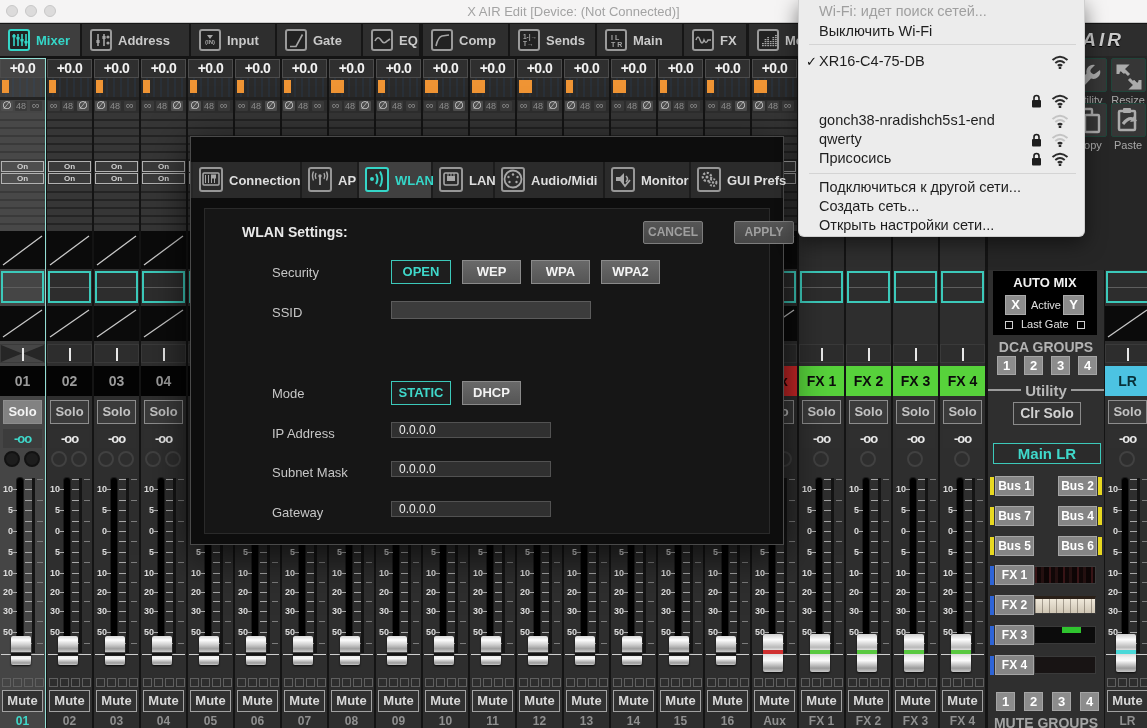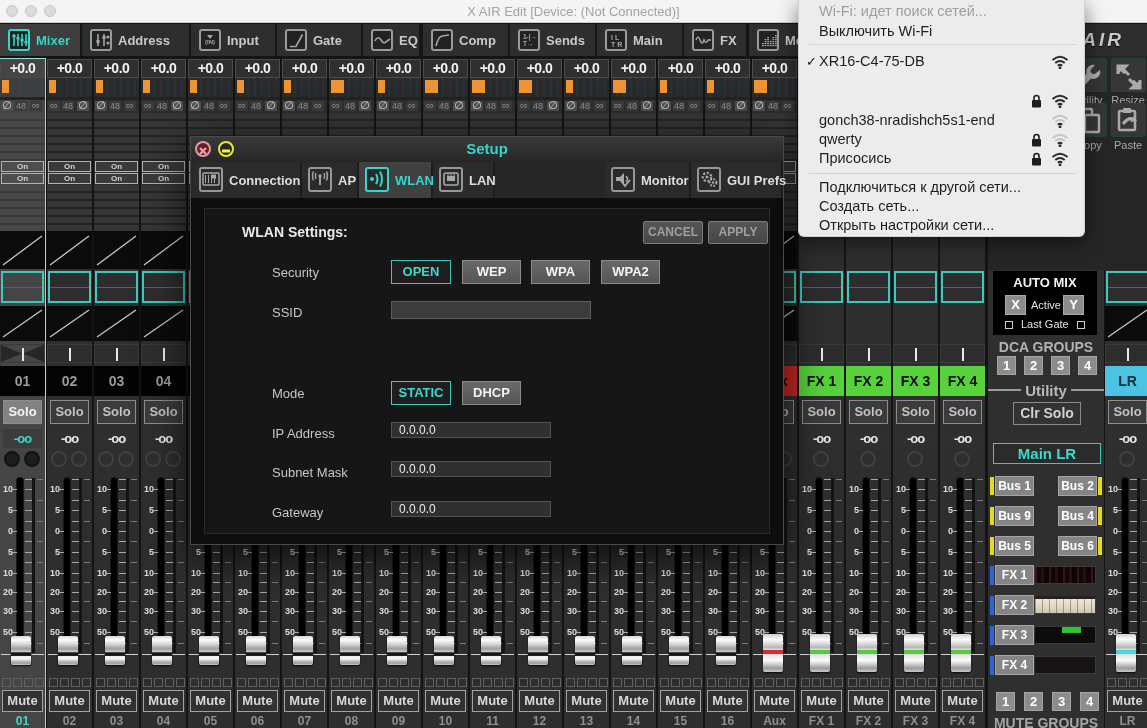--- a/index.html
+++ b/index.html
@@ -2296,21 +2296,21 @@
       <div class="ab selline" style="left:0;width:33px"></div>
       <div class="ab selline" style="left:83px;width:33px"></div>
       <div class="ab hdr" style="left:0;top:323px;font-size:15px;color:#b9b9b9">Utility</div>
       <div class="ab clrsolo">Clr Solo</div>
       <div class="ab mainlr">Main LR</div>
       <div class="ab ybar" style="left:2px;top:418px"></div>
       <div class="ab busb" style="left:7px;top:417px">Bus 1</div>
       <div class="ab busb" style="left:70px;top:417px">Bus 2</div>
       <div class="ab ybar" style="left:110px;top:418px"></div>
       <div class="ab ybar" style="left:2px;top:448px"></div>
-      <div class="ab busb" style="left:7px;top:447px">Bus 9</div>
+      <div class="ab busb" style="left:7px;top:447px">Bus 7</div>
       <div class="ab busb" style="left:70px;top:447px">Bus 4</div>
       <div class="ab ybar" style="left:110px;top:448px"></div>
       <div class="ab ybar" style="left:2px;top:478px"></div>
       <div class="ab busb" style="left:7px;top:477px">Bus 5</div>
       <div class="ab busb" style="left:70px;top:477px">Bus 6</div>
       <div class="ab ybar" style="left:110px;top:478px"></div>
       <div class="ab bbar" style="left:2px;top:507px"></div>
       <div class="ab busb" style="left:7px;top:506px">FX 1</div>
       <div class="ab fxdisp" style="top:507px;background:#150b0b;background-image:repeating-linear-gradient(90deg,#381416 0 2px,#100707 2px 6px,#241010 6px 9px,#0d0505 9px 14px);"></div>
       <div class="ab bbar" style="left:2px;top:537px"></div>
@@ -2357,29 +2357,20 @@
     <div class="ab pbtn" style="left:1111px;top:103px">
       <svg class="ab" style="left:1px;top:2px" width="28" height="28" viewBox="0 0 28 28">
         <rect x="6" y="5" width="16" height="19" rx="1" fill="none" stroke="#ababab" stroke-width="2.5"></rect>
         <rect x="10" y="2" width="8" height="5" rx="1" fill="#ababab"></rect>
         <path d="M10 18 Q16 10 22 14" fill="none" stroke="#ababab" stroke-width="3"></path>
         <path d="M24 15 L17 16 L21 10 Z" fill="#ababab"></path>
       </svg>
     </div>
     <div class="ab pbl" style="left:1108px;top:139px">Paste</div>
     <div class="ab" id="dlg">
-      <div class="ab" id="dtitle">
-        <div class="ab wbtn" style="left:4px;background:#5c2329;border:2px solid #e39aa2;"><svg width="12" height="12" viewBox="0 0 12 12">
-            <path d="M3 3 L9 9 M9 3 L3 9" stroke="#ef9ba3" stroke-width="2.4"></path>
-          </svg></div>
-        <div class="ab wbtn" style="left:27px;background:#2a2a18;border:2px solid #e8e838;"><svg width="12" height="12" viewBox="0 0 12 12">
-            <rect x="2" y="4.5" width="8" height="3" fill="#f0f060"></rect>
-          </svg></div>
-        <span>Setup</span>
-      </div>
       <div class="ab" id="dtabs">
         <div class="ab dtab" style="left:2px;width:109px">
           <div class="ab dico" style="left:6px">
             <svg class="ab" style="left:0px;top:0px" width="20" height="20" viewBox="0 0 20 20">
               <rect x="2" y="4" width="16" height="12" rx="1" fill="none" stroke="#a8a8a8" stroke-width="1.5"></rect>
               <line x1="4.5" y1="6" x2="4.5" y2="14" stroke="#a8a8a8" stroke-width="1"></line>
               <line x1="7.5" y1="6" x2="7.5" y2="14" stroke="#a8a8a8" stroke-width="1"></line>
               <line x1="10.5" y1="6" x2="10.5" y2="14" stroke="#a8a8a8" stroke-width="1"></line>
               <line x1="13.5" y1="6" x2="13.5" y2="14" stroke="#a8a8a8" stroke-width="1"></line>
               <rect x="10" y="5.5" width="5" height="4" fill="#a8a8a8"></rect>
@@ -2415,20 +2406,33 @@
             <svg class="ab" style="left:0px;top:0px" width="20" height="20" viewBox="0 0 20 20">
               <rect x="3" y="4" width="14" height="12" rx="1.5" fill="none" stroke="#a8a8a8" stroke-width="1.6"></rect>
               <rect x="6" y="7" width="8" height="5" fill="#a8a8a8"></rect>
               <line x1="7" y1="7" x2="7" y2="4" stroke="#a8a8a8" stroke-width="1"></line>
               <line x1="10" y1="7" x2="10" y2="4" stroke="#a8a8a8" stroke-width="1"></line>
               <line x1="13" y1="7" x2="13" y2="4" stroke="#a8a8a8" stroke-width="1"></line>
             </svg>
           </div>
           <span class="ab dlbl" style="left:36px">LAN</span>
         </div>
+        <div class="ab dtab" style="left:304px;width:110px">
+          <div class="ab dico" style="left:6px">
+            <svg class="ab" style="left:0px;top:0px" width="20" height="20" viewBox="0 0 20 20">
+              <circle cx="10" cy="10" r="8.5" fill="none" stroke="#a8a8a8" stroke-width="1.8"></circle>
+              <circle cx="5.5" cy="8" r="1.2" fill="#a8a8a8"></circle>
+              <circle cx="14.5" cy="8" r="1.2" fill="#a8a8a8"></circle>
+              <circle cx="6.5" cy="13" r="1.2" fill="#a8a8a8"></circle>
+              <circle cx="13.5" cy="13" r="1.2" fill="#a8a8a8"></circle>
+              <circle cx="10" cy="5.5" r="1.2" fill="#a8a8a8"></circle>
+            </svg>
+          </div>
+          <span class="ab dlbl" style="left:36px">Audio/Midi</span>
+        </div>
         <div class="ab dtab" style="left:414px;width:86px">
           <div class="ab dico" style="left:6px">
             <svg class="ab" style="left:0px;top:0px" width="20" height="20" viewBox="0 0 20 20">
               <path d="M3 8 L7 8 L11 4 L11 16 L7 12 L3 12 Z" fill="#a8a8a8"></path>
               <path d="M13 7 Q16 10 13 13" fill="none" stroke="#a8a8a8" stroke-width="1.6"></path>
               <path d="M9 13 L12 17 L17 11" fill="none" stroke="#a8a8a8" stroke-width="1.8"></path>
             </svg>
           </div>
           <span class="ab dlbl" style="left:36px">Monitor</span>
         </div>
@@ -2440,21 +2444,21 @@
               <circle cx="14" cy="13.5" r="3.4" fill="none" stroke="#a8a8a8" stroke-width="2" stroke-dasharray="1.8 1.4"></circle>
               <circle cx="14" cy="13.5" r="1.2" fill="#a8a8a8"></circle>
             </svg>
           </div>
           <span class="ab dlbl" style="left:36px">GUI Prefs</span>
         </div>
       </div>
       <div class="ab" id="dcontent">
         <div class="ab dhead" style="left:37px;top:15px">WLAN Settings:</div>
         <div class="ab cabtn" style="left:438px;top:12px">CANCEL</div>
-        <div class="ab cabtn" style="left:503px;top:12px">APPLY</div>
+        <div class="ab cabtn" style="left:529px;top:12px">APPLY</div>
         <div class="ab dlab" style="left:67px;top:56px">Security</div>
         <div class="ab obtn" style="left:186px;top:51px">OPEN</div>
         <div class="ab gybtn" style="left:257px;top:51px">WEP</div>
         <div class="ab gybtn" style="left:326px;top:51px">WPA</div>
         <div class="ab gybtn" style="left:396px;top:51px">WPA2</div>
         <div class="ab dlab" style="left:67px;top:96px">SSID</div>
         <div class="ab ssid" style="left:186px;top:92px"></div>
         <div class="ab dlab" style="left:67px;top:177px">Mode</div>
         <div class="ab obtn" style="left:186px;top:172px">STATIC</div>
         <div class="ab gybtn" style="left:257px;top:172px">DHCP</div>

